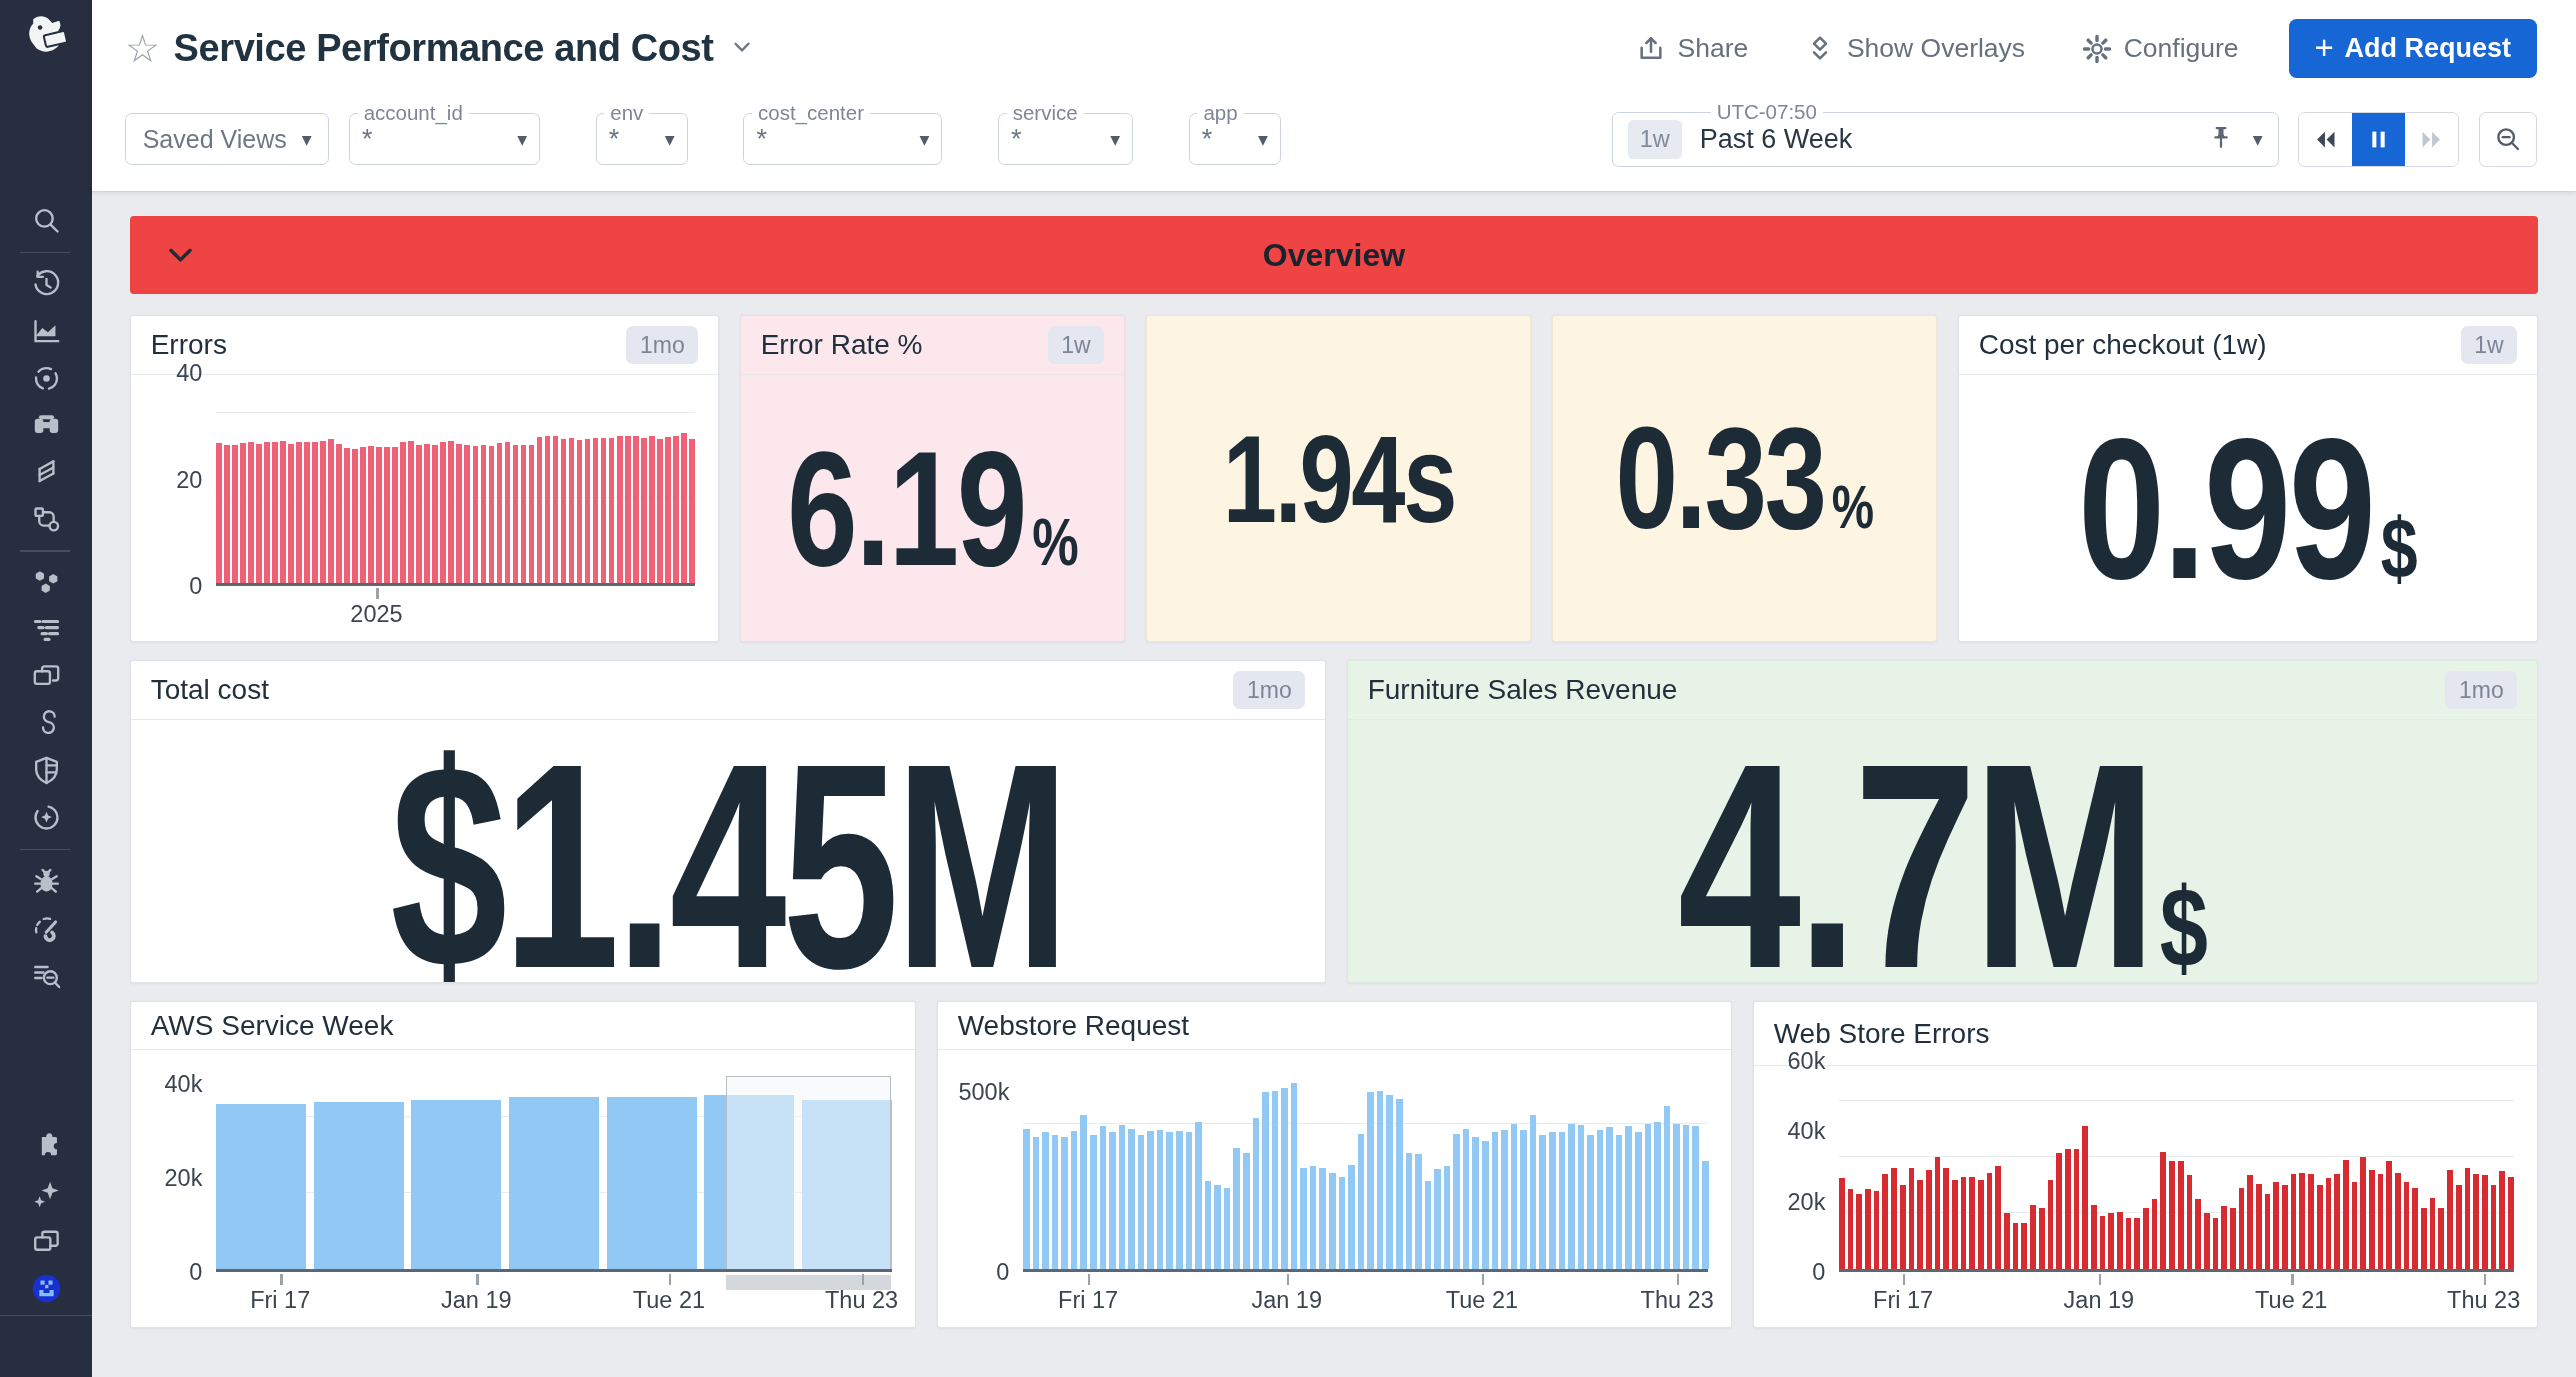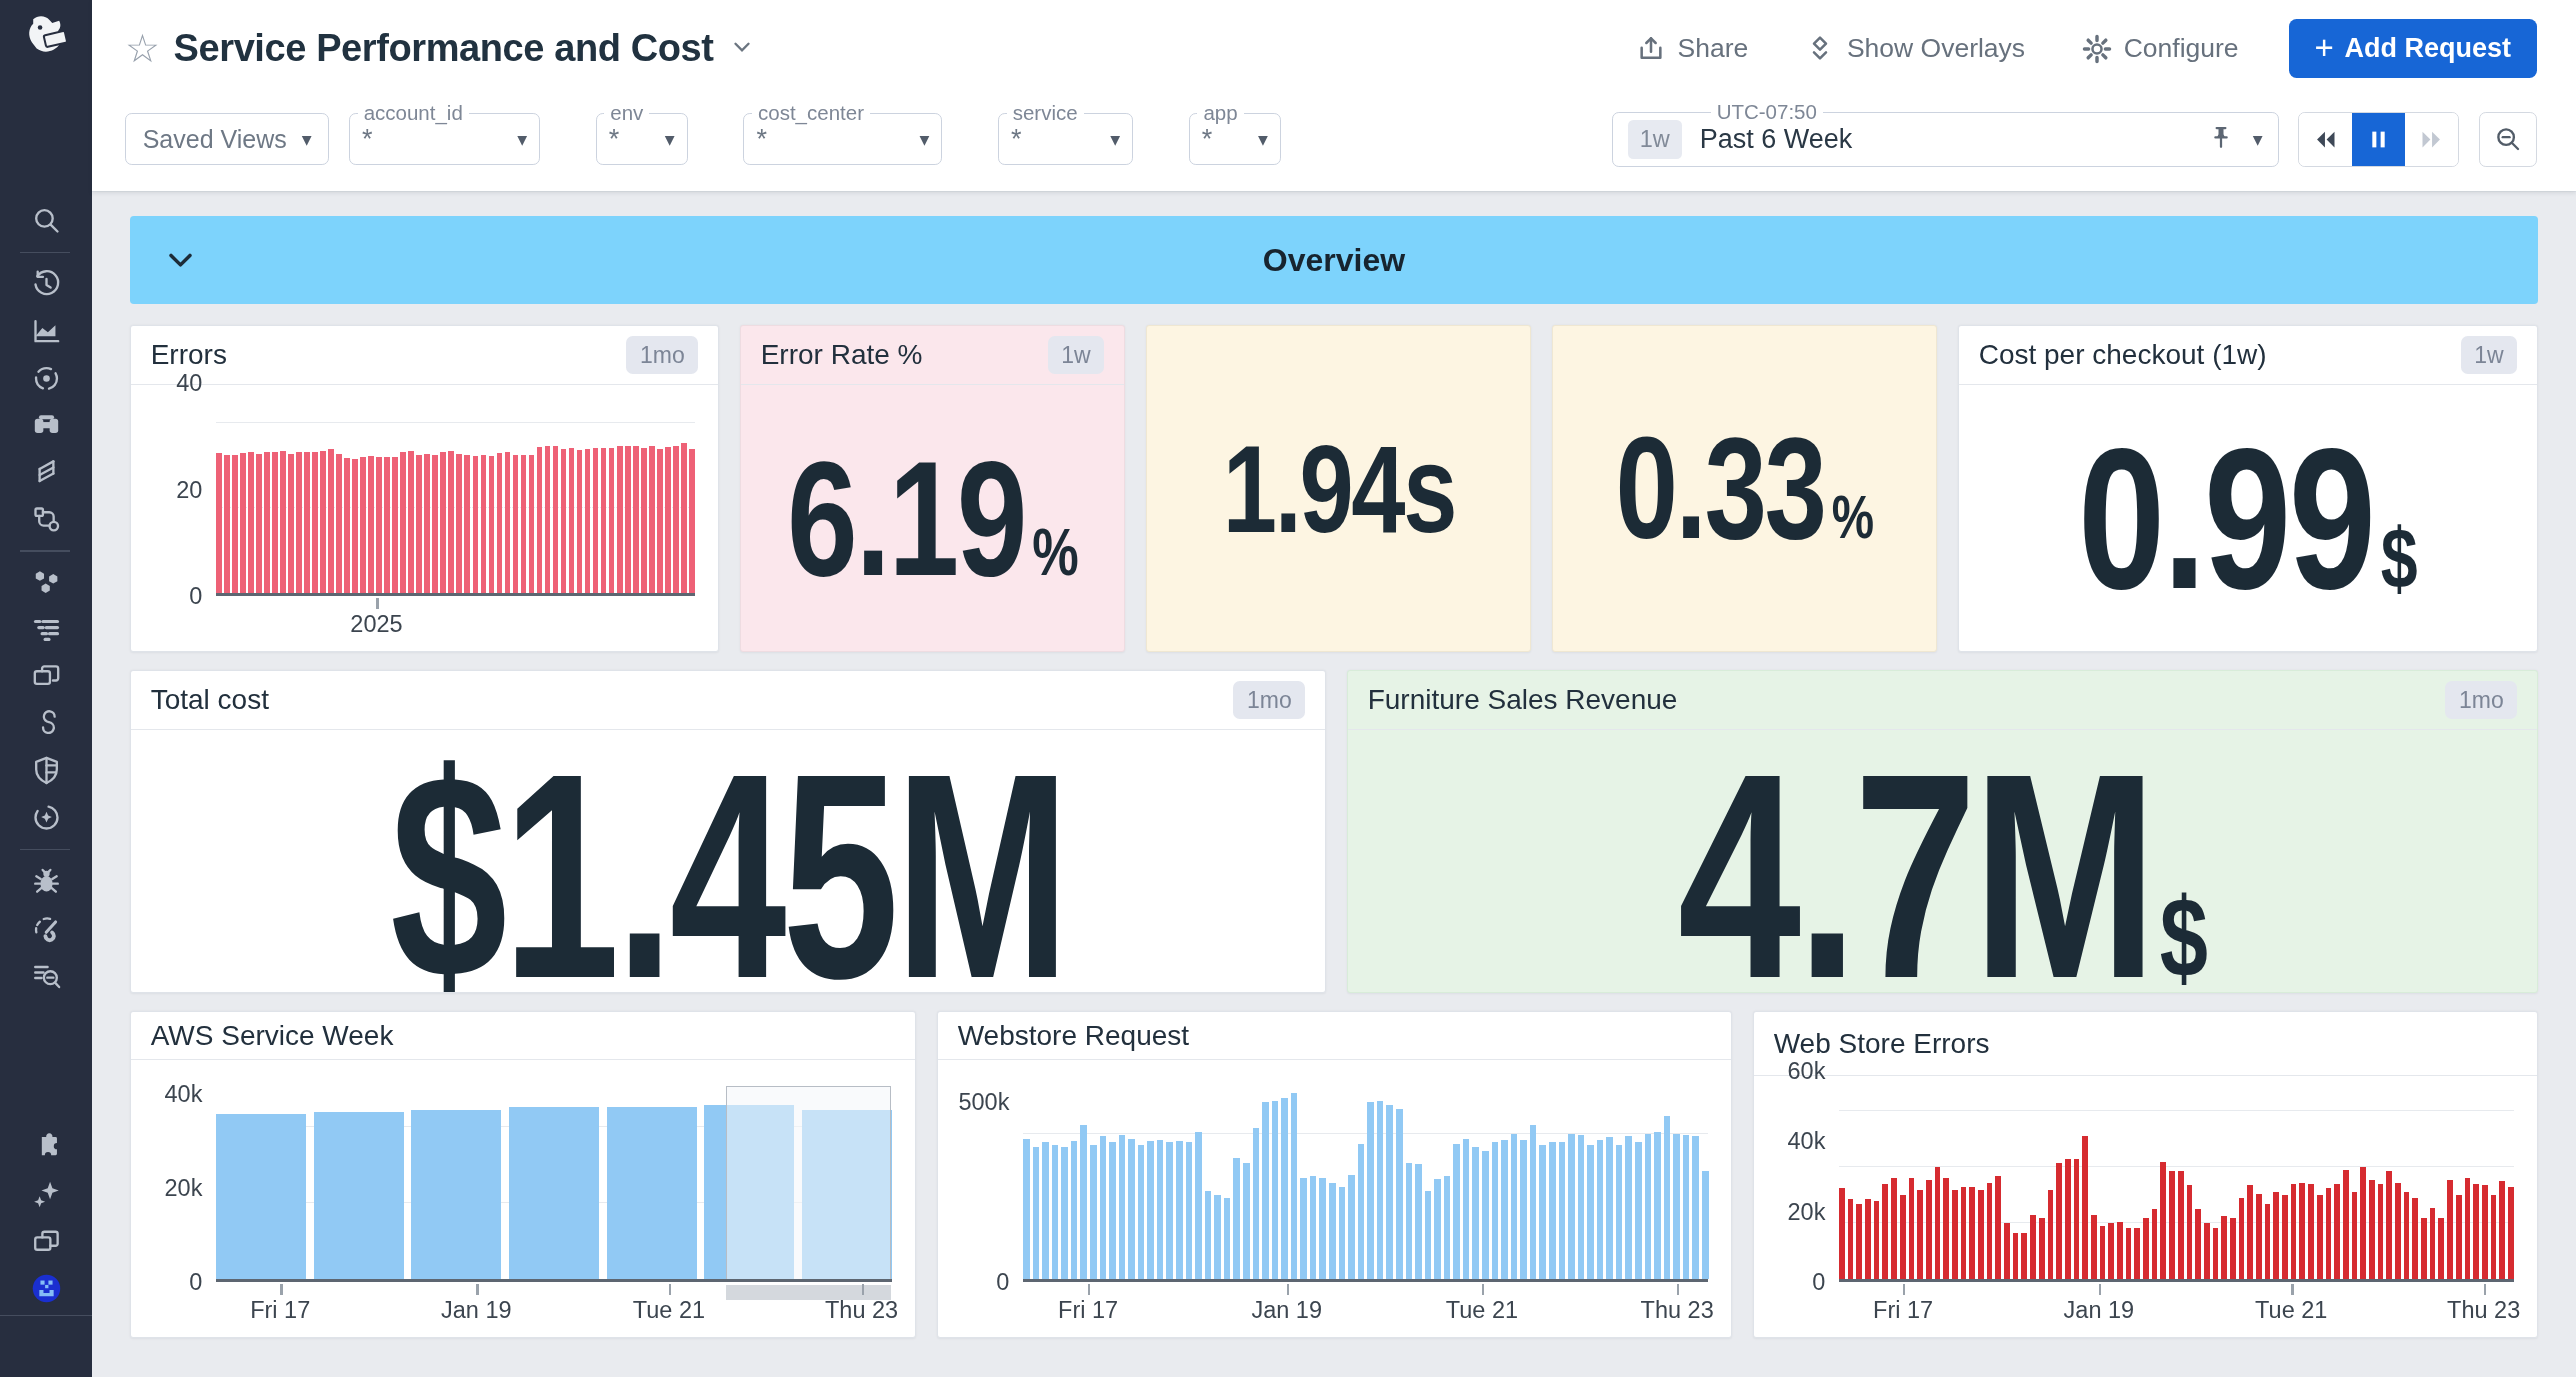--- a/index.html
+++ b/index.html
@@ -43,21 +43,21 @@
   .range-label { font-size:27px; color:#2a3845; flex:1; }
   .pin-ic svg, .zoomout svg { width:30px; height:30px; }
   .playgroup { display:flex; border:1.5px solid #d4d9e1; border-radius:6.8px; overflow:hidden; margin-left:19.7px; height:55px; }
   .pcell { width:53px; display:flex; align-items:center; justify-content:center; cursor:pointer; background:#fff; }
   .pcell.active { background:#1766d6; }
   .pcell svg { width:27px; height:27px; }
   .zoomout { margin-left:19.7px; border:1.5px solid #d4d9e1; border-radius:6.8px; height:55px; width:58px; display:flex; align-items:center; justify-content:center; cursor:pointer; background:#fff; }
 
   
   .content { flex:1; background:#e9ebef; padding:24px 38px 0 38px; border-top:0.8px solid #dfe3e8; }
-  .banner { height:88px; background:#7dd3fc; border-radius:3.8px; display:flex; align-items:center; padding:0 33px; margin-bottom:21px; cursor:pointer; }
+  .banner { height:78px; background:#ef4444; border-radius:3.8px; display:flex; align-items:center; padding:0 33px; margin-bottom:21px; cursor:pointer; }
   .banner svg { width:35px; height:35px; flex:none; }
   .banner-title { flex:1; text-align:center; font-size:32px; font-weight:700; color:#17242f; margin-left:-35px; }
 
   .row { display:flex; gap:21px; margin-bottom:18px; }
   .card { background:#fff; border:0.8px solid #dfe3e9; border-radius:3px; display:flex; flex-direction:column; box-shadow:0 0.8px 2.3px rgba(25,35,55,.06); overflow:hidden; }
   .card-h { display:flex; align-items:center; padding:0 19.7px; height:59px; border-bottom:0.8px solid #e4e7ec; flex:none; }
   .card-title { font-size:28px; color:#22303d; }
   .badge { margin-left:auto; background:#e4e7ef; color:#7c8596; font-size:23px; padding:5.3px 13.6px; border-radius:6.8px; }
   .card.pink { background:#fbe7ec; border-color:#eedce1; }
   .card.cream { background:#fdf5e2; border-color:#efe7d2; }

